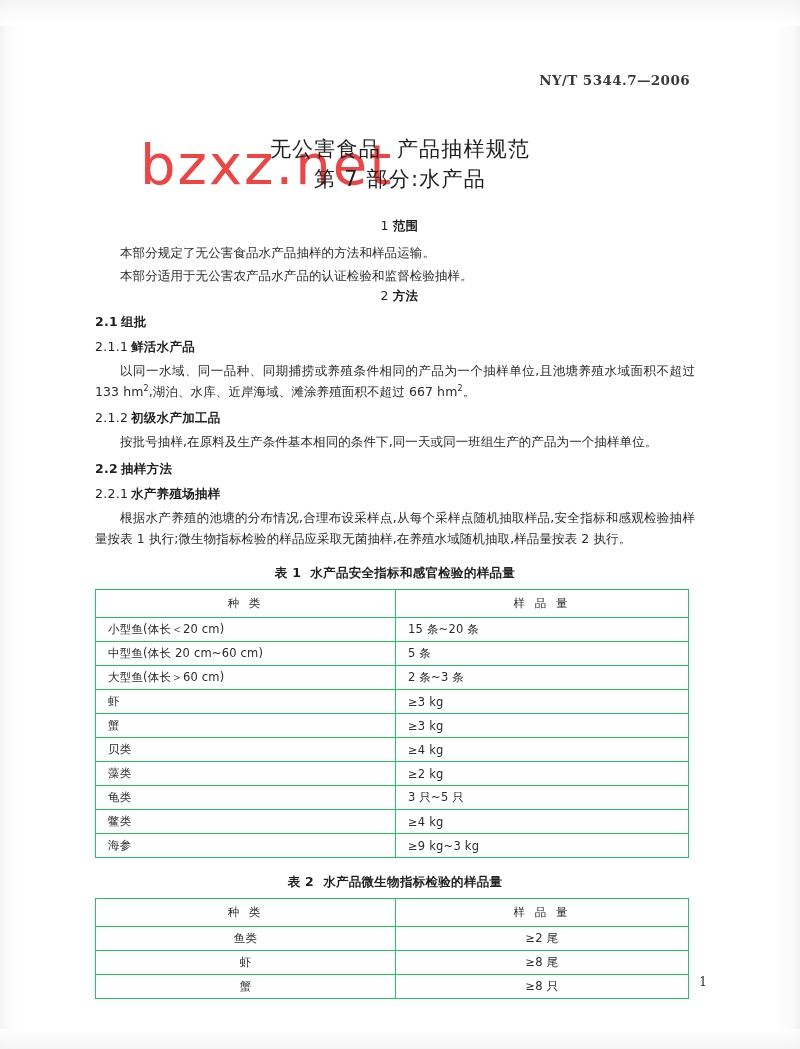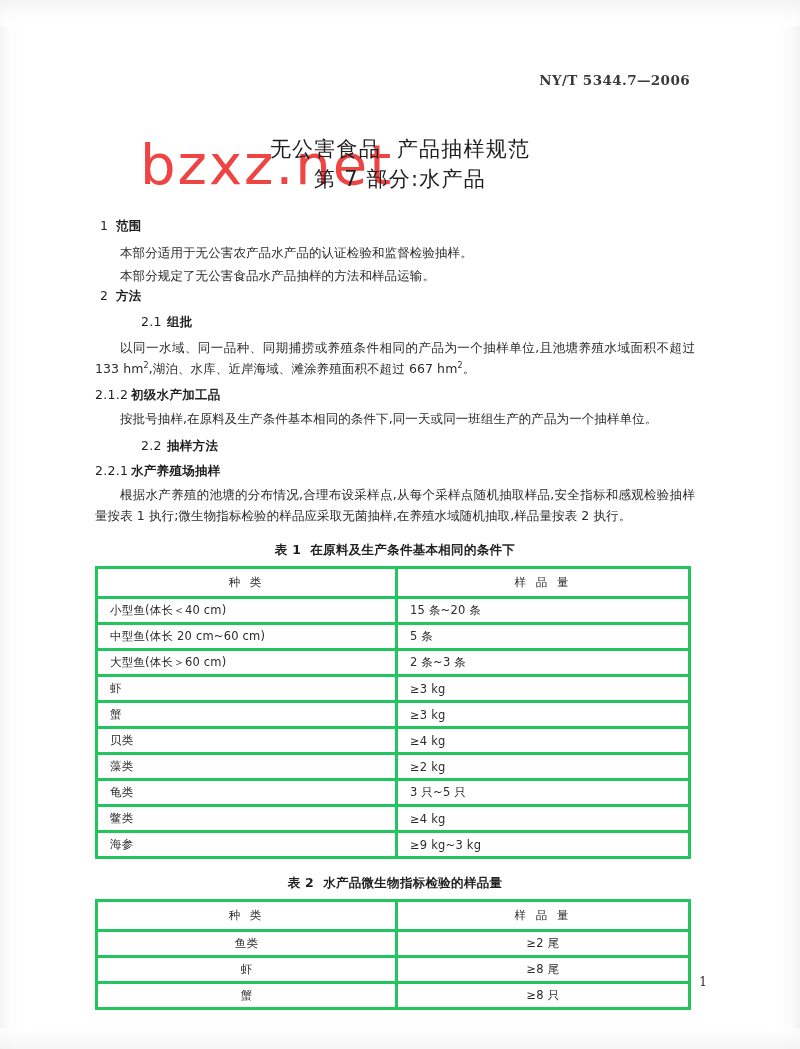--- a/index.html
+++ b/index.html
@@ -102,30 +102,31 @@
     top: 218px;
     width: 600px;
     z-index: 2;
   }
   .h1 {
     font-size: 12.5px;
     font-weight: 700;
     color: #1f1f1f;
     margin: 0 0 7px 5px;
     letter-spacing: .3px;
+    text-align: center;
   }
   .h1 .num { display: inline-block; min-width: 16px; font-weight: 400; }
   .h2 {
     font-size: 12.5px;
     font-weight: 700;
     color: #1f1f1f;
     margin: 9px 0 6px 0;
     letter-spacing: .3px;
   }
-  .h2 .num { display: inline-block; min-width: 26px; font-weight: 400; margin-left: 46px; }
+  .h2 .num { display: inline-block; min-width: 26px; font-weight: 700; }
   .h3 {
     font-size: 12.5px;
     font-weight: 700;
     color: #1f1f1f;
     margin: 8px 0 4px 0;
     letter-spacing: .3px;
   }
   .h3 .num { display: inline-block; min-width: 36px; font-weight: 400; }
 
   p.para {
@@ -151,21 +152,21 @@
   .table-caption .gap { display: inline-block; width: 9px; }
 
   table.doc-table {
     border-collapse: collapse;
     width: 593px;
     margin: 0;
     table-layout: fixed;
   }
   table.doc-table th,
   table.doc-table td {
-    border: 3px solid #22c55e;
+    border: 1px solid #22c55e;
     font-size: 11.5px;
     font-weight: 400;
     color: #2b2b2b;
     height: 23px;
     padding: 0 12px;
     letter-spacing: .2px;
   }
   table.doc-table th {
     text-align: center;
     height: 27px;
@@ -222,65 +223,68 @@
       <span>无公害食品</span><span class="gap"></span><span>产品抽样规范</span>
     </div>
     <div class="title-line">第 7 部分:水产品</div>
   </div>
 
   <div class="body-area">
 
     <div class="h1">
       <span class="num">1</span><span>范围</span>
     </div>
+    <p class="para indent">本部分规定了无公害食品水产品抽样的方法和样品运输。</p>
     <p class="para indent">本部分适用于无公害农产品水产品的认证检验和监督检验抽样。</p>
-    <p class="para indent">本部分规定了无公害食品水产品抽样的方法和样品运输。</p>
 
     <div class="h1">
       <span class="num">2</span><span>方法</span>
     </div>
 
     <div class="h2">
       <span class="num">2.1</span><span>组批</span>
     </div>
 
+    <div class="h3">
+      <span class="num">2.1.1</span><span>鲜活水产品</span>
+    </div>
     <p class="para indent"><span>以同一水域、同一品种、同期捕捞或养殖条件相同的产品为一个抽样单位,且池塘养殖水域面积不超过 133 hm</span><sup>2</sup><span>,湖泊、水库、近岸海域、滩涂养殖面积不超过 667 hm</span><sup>2</sup><span>。</span></p>
 
     <div class="h3">
       <span class="num">2.1.2</span><span>初级水产加工品</span>
     </div>
     <p class="para indent">按批号抽样,在原料及生产条件基本相同的条件下,同一天或同一班组生产的产品为一个抽样单位。</p>
 
     <div class="h2">
       <span class="num">2.2</span><span>抽样方法</span>
     </div>
 
     <div class="h3">
       <span class="num">2.2.1</span><span>水产养殖场抽样</span>
     </div>
     <p class="para indent">根据水产养殖的池塘的分布情况,合理布设采样点,从每个采样点随机抽取样品,安全指标和感观检验抽样量按表 1 执行;微生物指标检验的样品应采取无菌抽样,在养殖水域随机抽取,样品量按表 2 执行。</p>
 
     <div class="table-caption">
-      <span>表 1</span><span class="gap"></span><span>在原料及生产条件基本相同的条件下</span>
+      <span>表 1</span><span class="gap"></span><span>水产品安全指标和感官检验的样品量</span>
     </div>
 
     <table class="doc-table t1">
       <colgroup>
           <col class="c1">
           <col class="c2">
         </colgroup>
       <thead>
         <tr>
           <th>种  类</th>
           <th>样 品 量</th>
         </tr>
       </thead>
       <tbody>
         <tr>
-            <td>小型鱼(体长＜40 cm)</td>
+            <td>小型鱼(体长＜20 cm)</td>
             <td>15 条~20 条</td>
           </tr>
         <tr>
             <td>中型鱼(体长 20 cm~60 cm)</td>
             <td>5 条</td>
           </tr>
         <tr>
             <td>大型鱼(体长＞60 cm)</td>
             <td>2 条~3 条</td>
           </tr>

